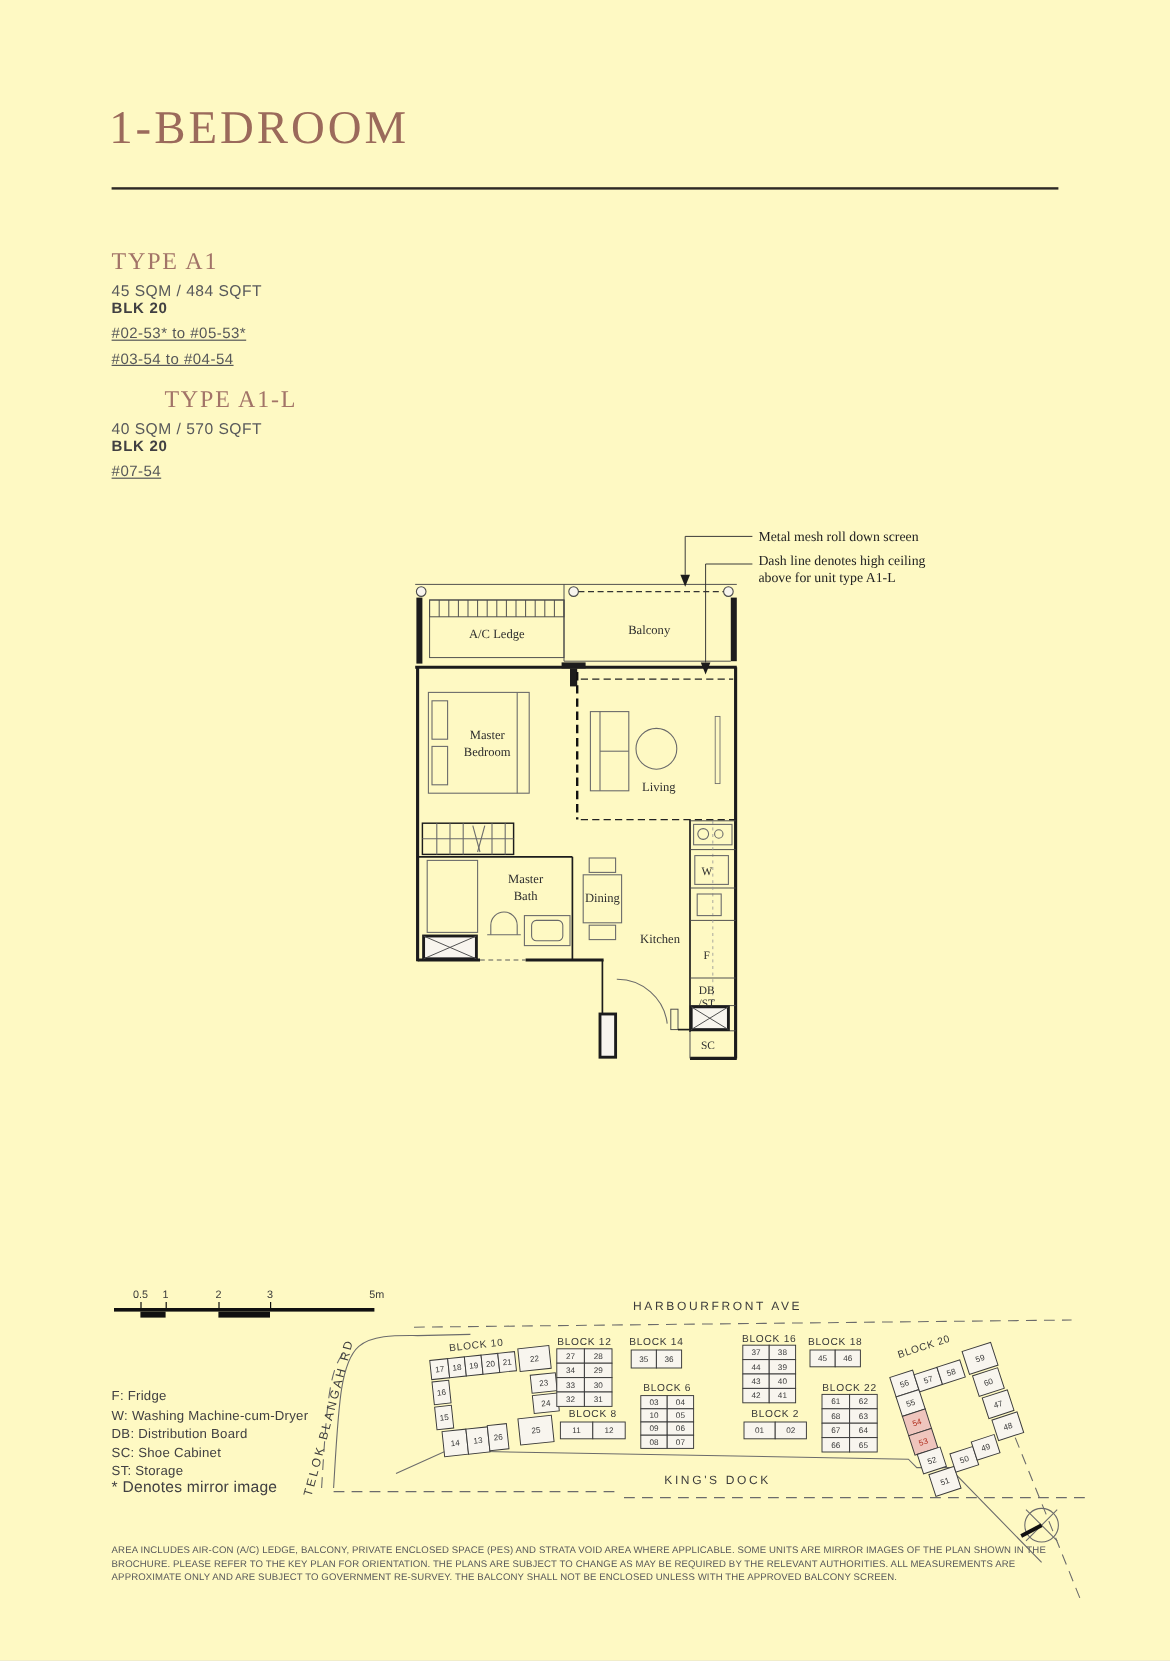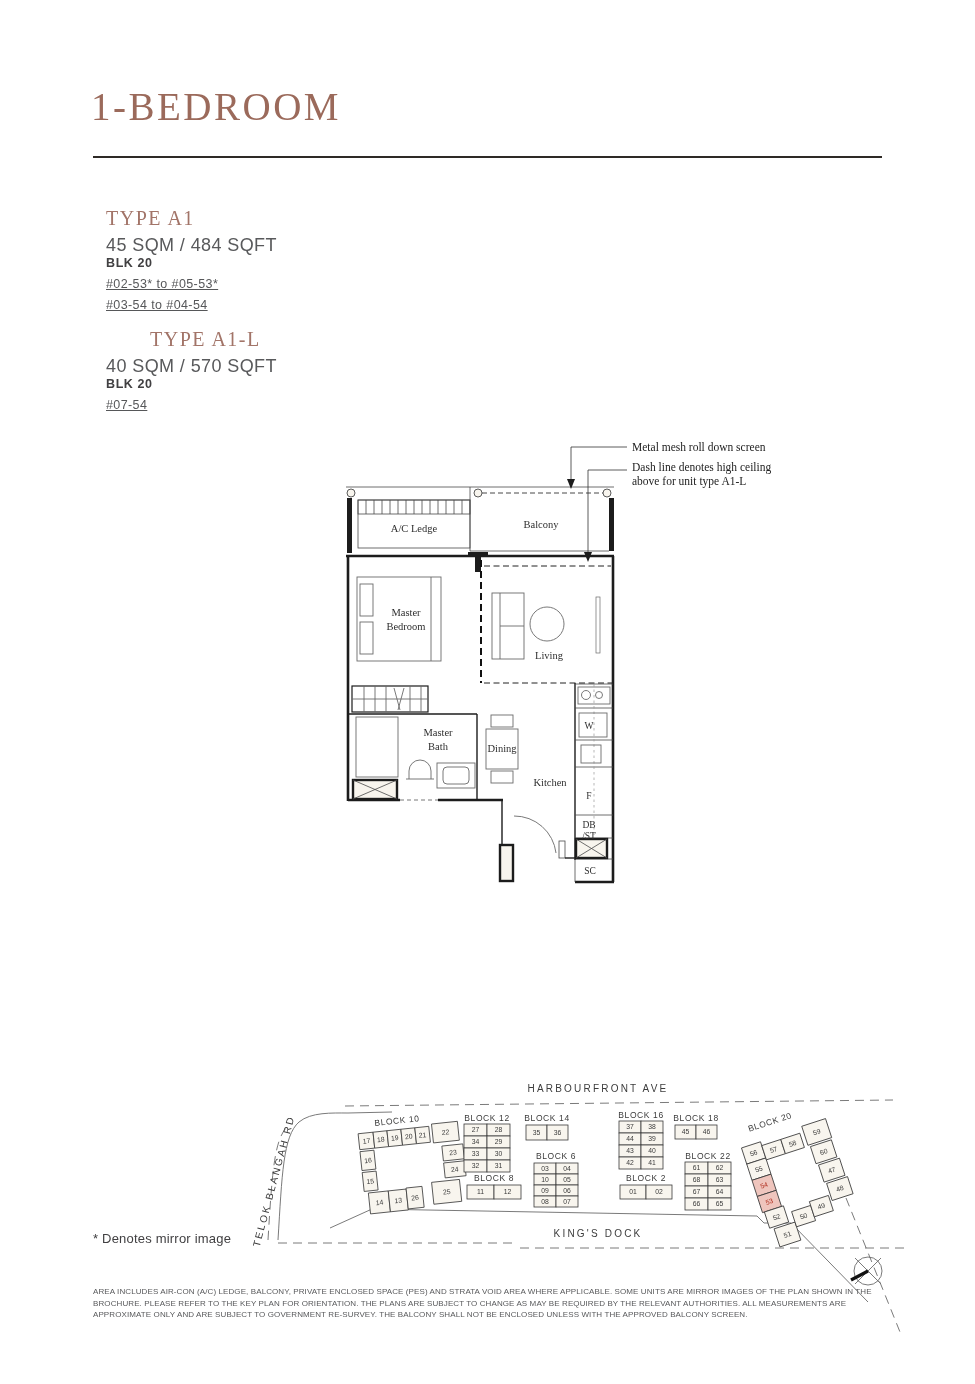--- a/index.html
+++ b/index.html
@@ -1,24 +1,24 @@
 <!DOCTYPE html>
 <html><head>
 <meta charset="utf-8">
 <style>
   html,body{margin:0;padding:0;background:#dedbd4;}
-  .page{position:relative;width:975px;height:1384px;margin:0 auto;background:#ffffff;
+  .page{position:relative;width:975px;height:1384px;margin:0 auto;background:#fef9c3;
         font-family:"Liberation Sans",sans-serif;overflow:hidden;}
   .title{position:absolute;left:91px;top:84px;margin:0;font-family:"Liberation Serif",serif;
          font-weight:400;font-size:39px;letter-spacing:2.5px;color:#9b6a5b;}
   .rule{position:absolute;left:93px;top:156px;width:789px;height:1.5px;background:#2e2a26;}
-  .types{position:absolute;left:106px;top:207px;}
+  .types{position:absolute;left:93px;top:207px;}
   .type-name{font-family:"Liberation Serif",serif;font-size:20px;letter-spacing:1.5px;color:#a27468;}
   .type-name.gap-top{margin-top:16px;margin-left:44px;}
-  .type-area{font-size:18px;color:#58595b;letter-spacing:.4px;margin-top:5px;text-align:right;}
+  .type-area{font-size:13px;color:#58595b;letter-spacing:.4px;margin-top:5px;}
   .type-blk{font-size:12.5px;font-weight:bold;color:#414042;letter-spacing:.6px;}
   .type-units{font-size:12.5px;color:#565759;letter-spacing:.4px;margin-top:7px;text-decoration:underline;}
   svg{position:absolute;overflow:visible;}
   .wall{stroke:#1c1c1c;stroke-width:2.6;fill:none;}
   .wall2{stroke:#1c1c1c;stroke-width:1.4;fill:none;}
   .wallr{stroke:#1c1c1c;stroke-width:2.4;fill:#f8f5ee;}
   .wall2r{stroke:#1c1c1c;stroke-width:1.2;fill:none;}
   .thin{stroke:#4a4a4a;stroke-width:.8;fill:none;}
   .thin-f{stroke:#4a4a4a;stroke-width:.9;fill:#f8f5ee;}
   .fillw{fill:#1c1c1c;stroke:none;}
@@ -199,21 +199,42 @@
       <text x="589" y="799" class="klabel">F</text>
       <text x="589" y="828" class="klabel">DB</text>
       <text x="589" y="839" class="klabel">/ST</text>
       <text x="590" y="874" class="klabel">SC</text>
       <text x="632" y="451" class="ann">Metal mesh roll down screen</text>
       <text x="632" y="471" class="ann">Dash line denotes high ceiling</text>
       <text x="632" y="485" class="ann">above for unit type A1-L</text>
     </g>
   </svg>
 
-
+  <div class="scalebar">
+    <span class="sb-label" style="left:22px">0.5</span>
+    <span class="sb-label" style="left:43px">1</span>
+    <span class="sb-label" style="left:87px">2</span>
+    <span class="sb-label" style="left:130px">3</span>
+    <span class="sb-label" style="left:219px">5m</span>
+    <div class="sb-tick" style="left:21.5px"></div>
+    <div class="sb-tick" style="left:43px"></div>
+    <div class="sb-tick" style="left:86.5px"></div>
+    <div class="sb-tick" style="left:130px"></div>
+    <div class="sb-line"></div>
+    <div class="sb-block" style="left:22px;width:21px"></div>
+    <div class="sb-block" style="left:87px;width:43px"></div>
+  </div>
+
+  <div class="legend">
+    <div>F: Fridge</div>
+    <div>W: Washing Machine-cum-Dryer</div>
+    <div>DB: Distribution Board</div>
+    <div>SC: Shoe Cabinet</div>
+    <div>ST: Storage</div>
+  </div>
   <div class="mirror-note">* Denotes mirror image</div>
 
   <svg style="left:255px;top:1075px;width:660px;height:270px" viewBox="255 1075 660 270">
     <g>
       <line x1="345" y1="1106" x2="893" y2="1100" class="dashroad"></line>
       <path d="M278,1240 C282,1175 283,1136 299,1122 C311,1112 332,1113 348,1113 L392,1112" class="thin9"></path>
       <path d="M268,1240 C272,1175 274,1142 286,1128" class="dashroad"></path>
       <path d="M330,1228 L372,1209 L757,1216 L764,1223 L791,1223 L868,1302" class="thin9"></path>
       <line x1="278" y1="1243" x2="512" y2="1243" class="dashroad"></line>
       <line x1="520" y1="1248" x2="908" y2="1248" class="dashroad"></line>

